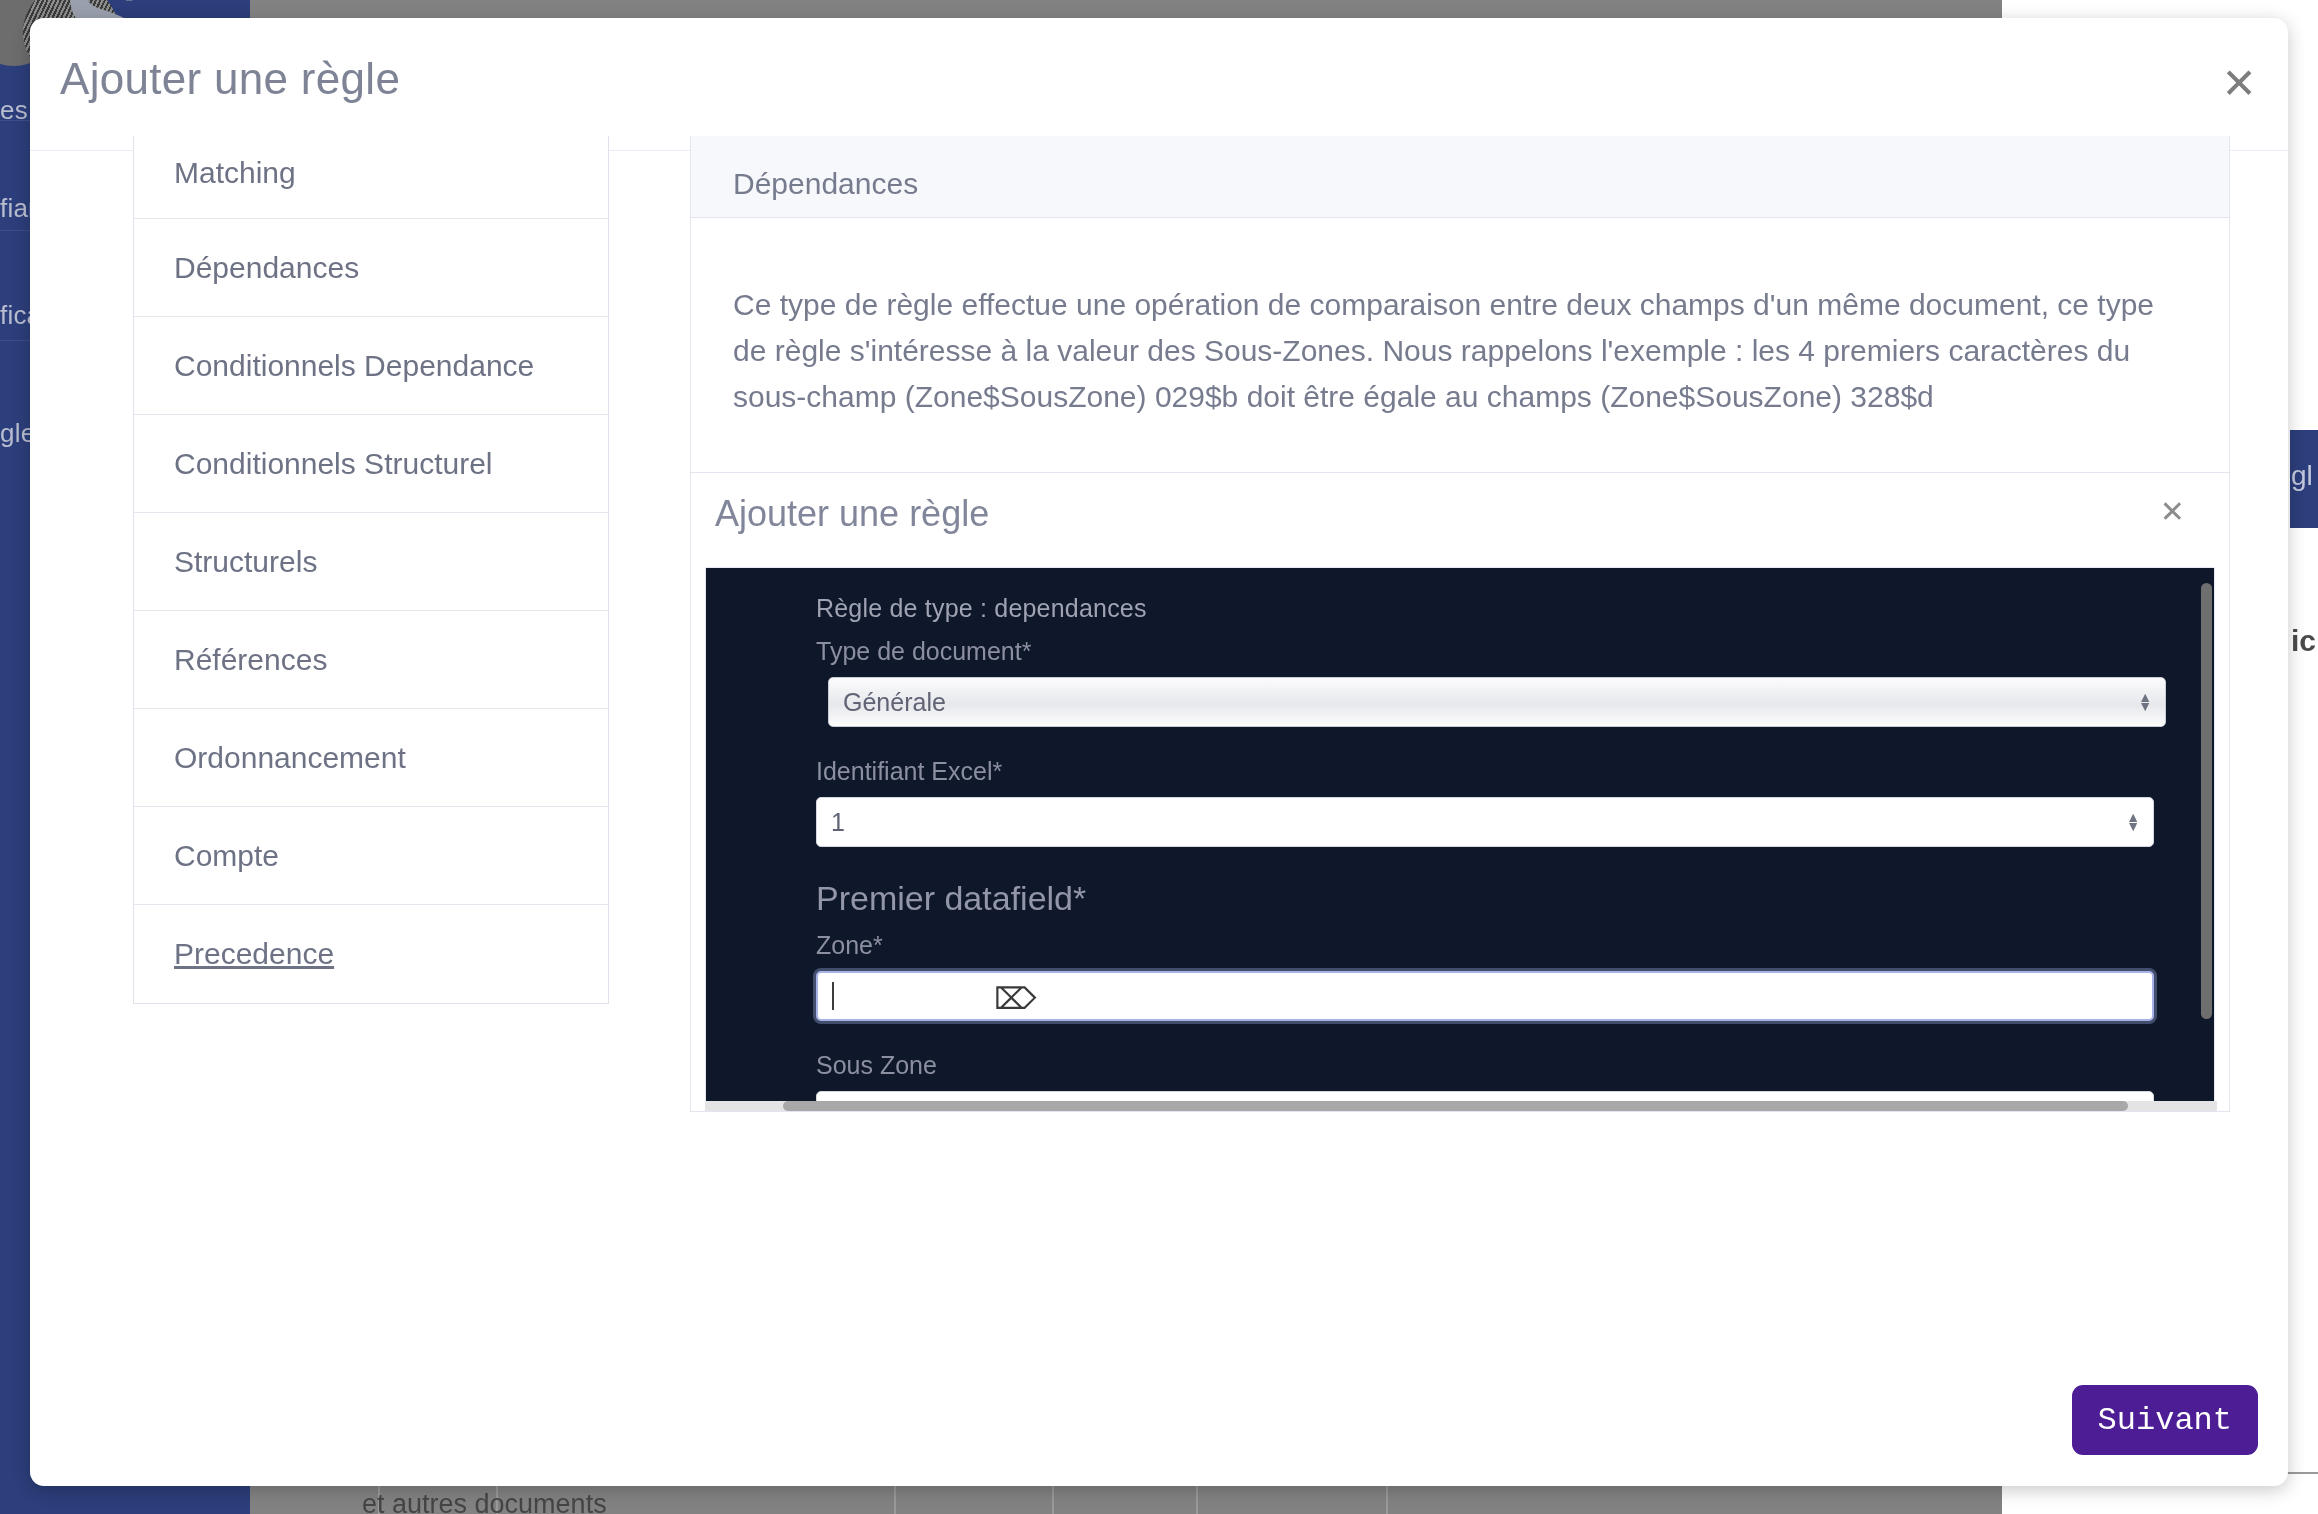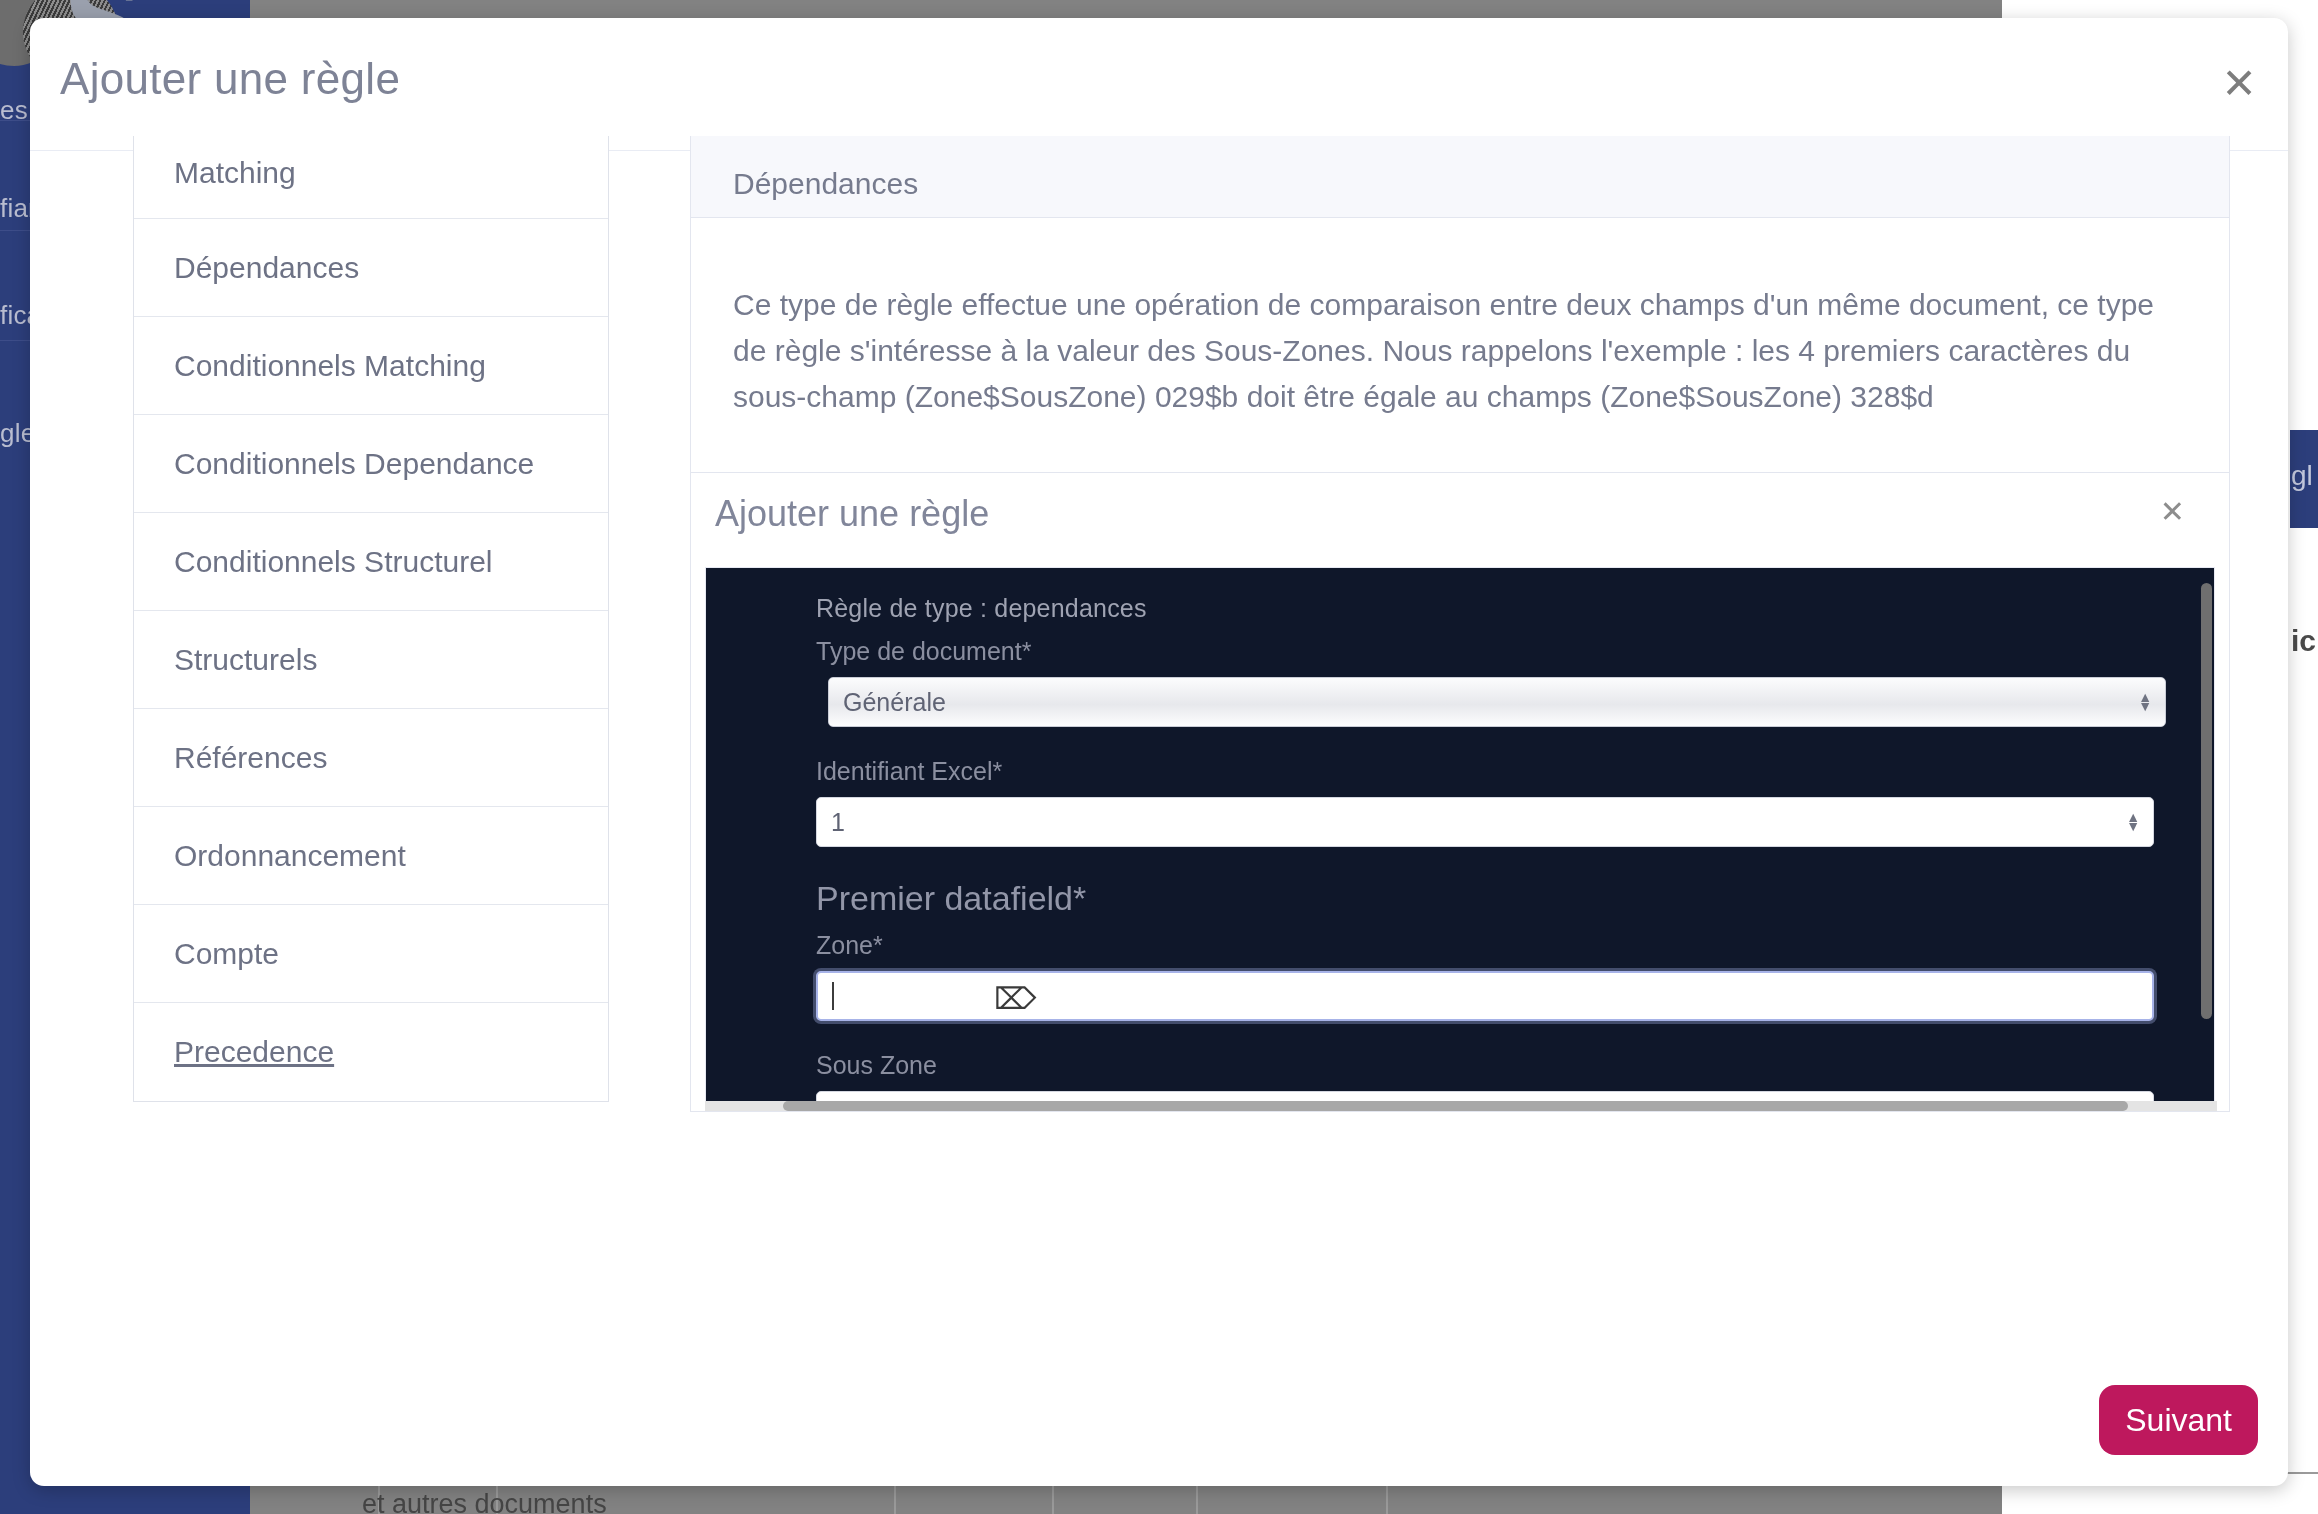--- a/index.html
+++ b/index.html
@@ -365,26 +365,26 @@
     bottom: 0;
     width: 2258px;
     height: 112px;
   }
   .btn-next {
     position: absolute;
     right: 30px;
     top: 11px;
     min-width: 158px;
     height: 70px;
-    background: #be185d;
+    background: #4c1d95;
     color: #fff;
     border: none;
-    border-radius: 16px;
+    border-radius: 11px;
     font-size: 32px;
-    font-family: Liberation Sans, sans-serif;
+    font-family: Liberation Mono, monospace;
     cursor: pointer;
     padding: 0 26px;
   }
 </style>
 </head>
 <body>
 
 <div id="page-root">
 
   <div class="bg-sidebar"></div>
@@ -426,23 +426,20 @@
     <div class="modal-body">
 
       <div class="rule-nav">
         <div class="rule-nav-item first">
           <span>Matching</span>
         </div>
         <div class="rule-nav-item">
           <span>Dépendances</span>
         </div>
         <div class="rule-nav-item">
-          <span>Conditionnels Matching</span>
-        </div>
-        <div class="rule-nav-item">
           <span>Conditionnels Dependance</span>
         </div>
         <div class="rule-nav-item">
           <span>Conditionnels Structurel</span>
         </div>
         <div class="rule-nav-item">
           <span>Structurels</span>
         </div>
         <div class="rule-nav-item">
           <span>Références</span>

